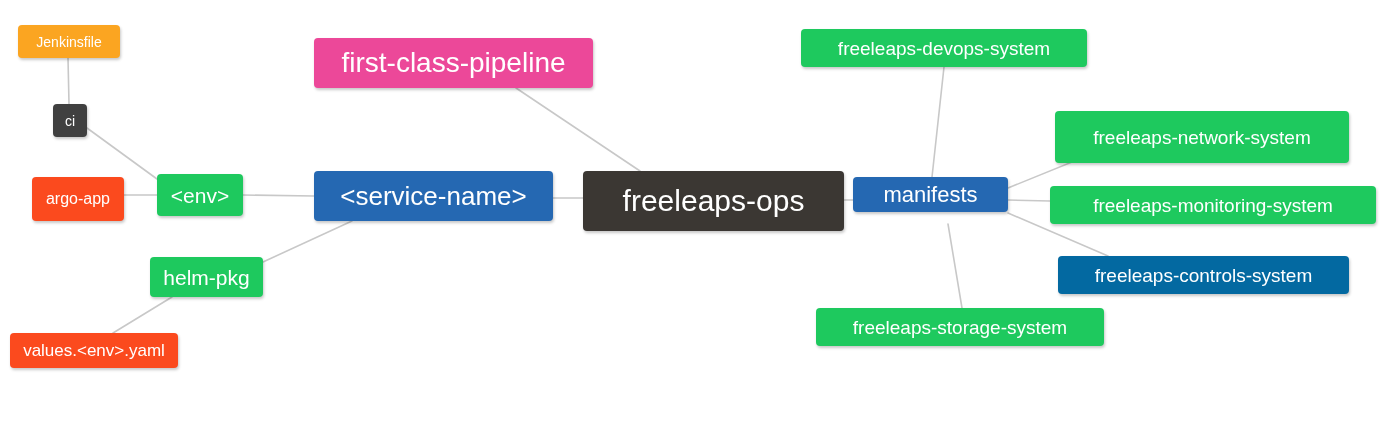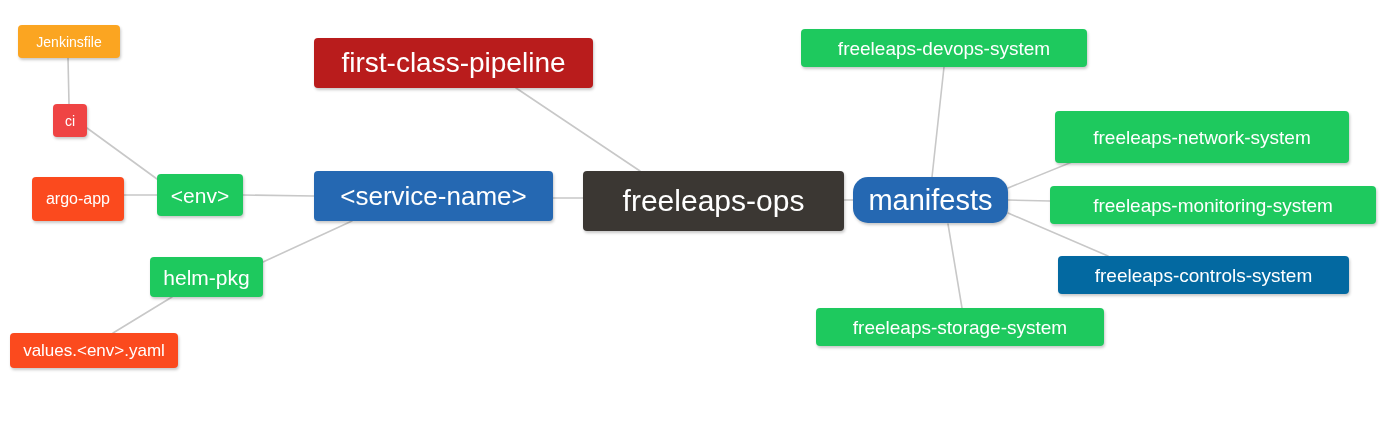--- a/index.html
+++ b/index.html
@@ -63,45 +63,45 @@
       <line x1="932" y1="177" x2="944" y2="67" stroke="#c8c8c8" stroke-width="1.6" stroke-linecap="round"></line>
       <line x1="1008" y1="188" x2="1104" y2="149" stroke="#c8c8c8" stroke-width="1.6" stroke-linecap="round"></line>
       <line x1="1008" y1="200" x2="1050" y2="201" stroke="#c8c8c8" stroke-width="1.6" stroke-linecap="round"></line>
       <line x1="1008" y1="213" x2="1108" y2="256" stroke="#c8c8c8" stroke-width="1.6" stroke-linecap="round"></line>
       <line x1="948" y1="224" x2="962" y2="308" stroke="#c8c8c8" stroke-width="1.6" stroke-linecap="round"></line>
     </svg>
   <div id="node-layer">
       <div class="node" style="left: 18px; top: 25px; width: 102px; height: 33px; background: rgb(251, 165, 33); font-size: 14px;">
         <span class="node-label">Jenkinsfile</span>
       </div>
-      <div class="node" style="left: 53px; top: 104px; width: 34px; height: 33px; background: #ef4444; font-size: 14px; justify-content: center;">
+      <div class="node" style="left: 53px; top: 104px; width: 34px; height: 33px; background: #404040; font-size: 14px; justify-content: center;">
         <span class="node-label">ci</span>
       </div>
       <div class="node" style="left: 32px; top: 177px; width: 92px; height: 44px; background: rgb(251, 74, 30); font-size: 16px;">
         <span class="node-label">argo-app</span>
       </div>
       <div class="node" style="left: 157px; top: 174px; width: 86px; height: 42px; background: rgb(30, 201, 94); font-size: 21px;">
         <span class="node-label">&lt;env&gt;</span>
       </div>
       <div class="node" style="left: 150px; top: 257px; width: 113px; height: 40px; background: rgb(30, 201, 94); font-size: 21px;">
         <span class="node-label">helm-pkg</span>
       </div>
       <div class="node" style="left: 10px; top: 333px; width: 168px; height: 35px; background: rgb(251, 74, 30); font-size: 17px;">
         <span class="node-label">values.&lt;env&gt;.yaml</span>
       </div>
-      <div class="node" style="left: 314px; top: 38px; width: 279px; height: 50px; background: #b91c1c; font-size: 28px;">
+      <div class="node" style="left: 314px; top: 38px; width: 279px; height: 50px; background: #ec4899; font-size: 28px;">
         <span class="node-label">first-class-pipeline</span>
       </div>
       <div class="node" style="left: 314px; top: 171px; width: 239px; height: 50px; background: rgb(37, 104, 178); font-size: 26px;">
         <span class="node-label">&lt;service-name&gt;</span>
       </div>
       <div class="node" style="left: 583px; top: 171px; width: 261px; height: 60px; background: rgb(59, 55, 51); font-size: 30px;">
         <span class="node-label">freeleaps-ops</span>
       </div>
-      <div class="node" style="left: 853px; top: 177px; width: 155px; height: 46px; background: rgb(37, 104, 178); font-size: 29px; border-radius: 15px;">
+      <div class="node" style="left: 853px; top: 177px; width: 155px; height: 35px; background: rgb(37, 104, 178); font-size: 22px;">
         <span class="node-label">manifests</span>
       </div>
       <div class="node" style="left: 801px; top: 29px; width: 286px; height: 38px; background: rgb(30, 201, 94); font-size: 19px;">
         <span class="node-label">freeleaps-devops-system</span>
       </div>
       <div class="node" style="left: 1055px; top: 111px; width: 294px; height: 52px; background: rgb(30, 201, 94); font-size: 19px;">
         <span class="node-label">freeleaps-network-system</span>
       </div>
       <div class="node" style="left: 1050px; top: 186px; width: 326px; height: 38px; background: rgb(30, 201, 94); font-size: 19px;">
         <span class="node-label">freeleaps-monitoring-system</span>

